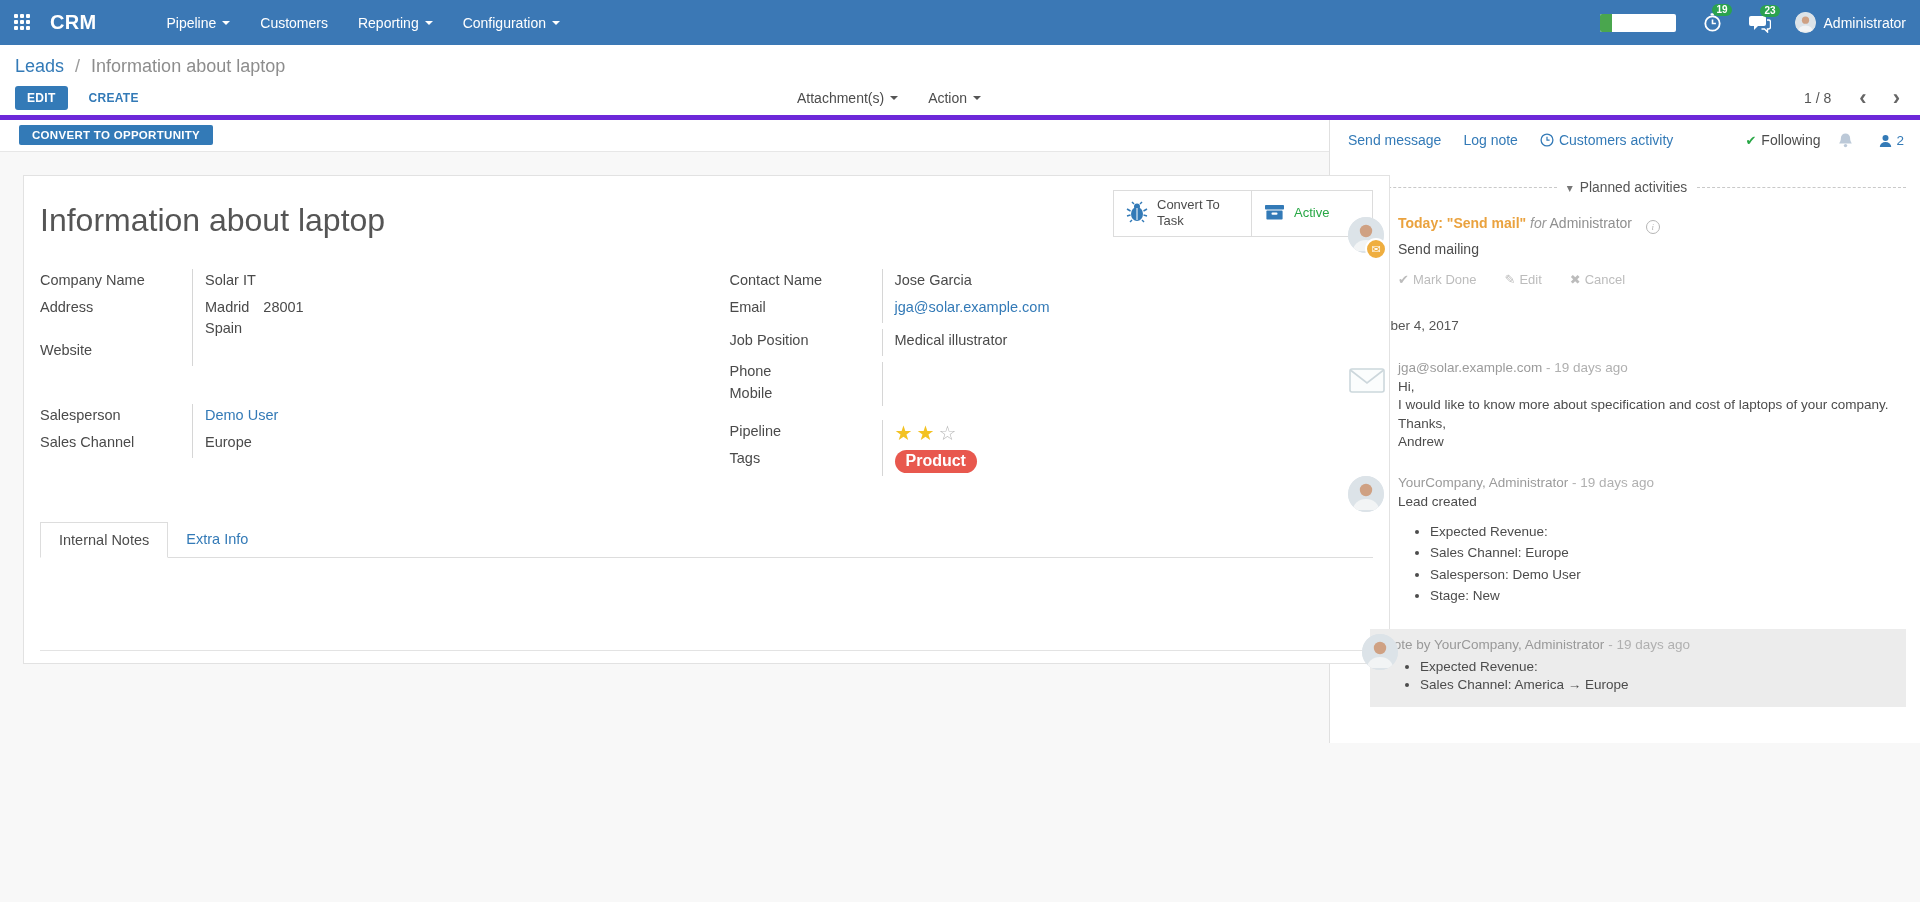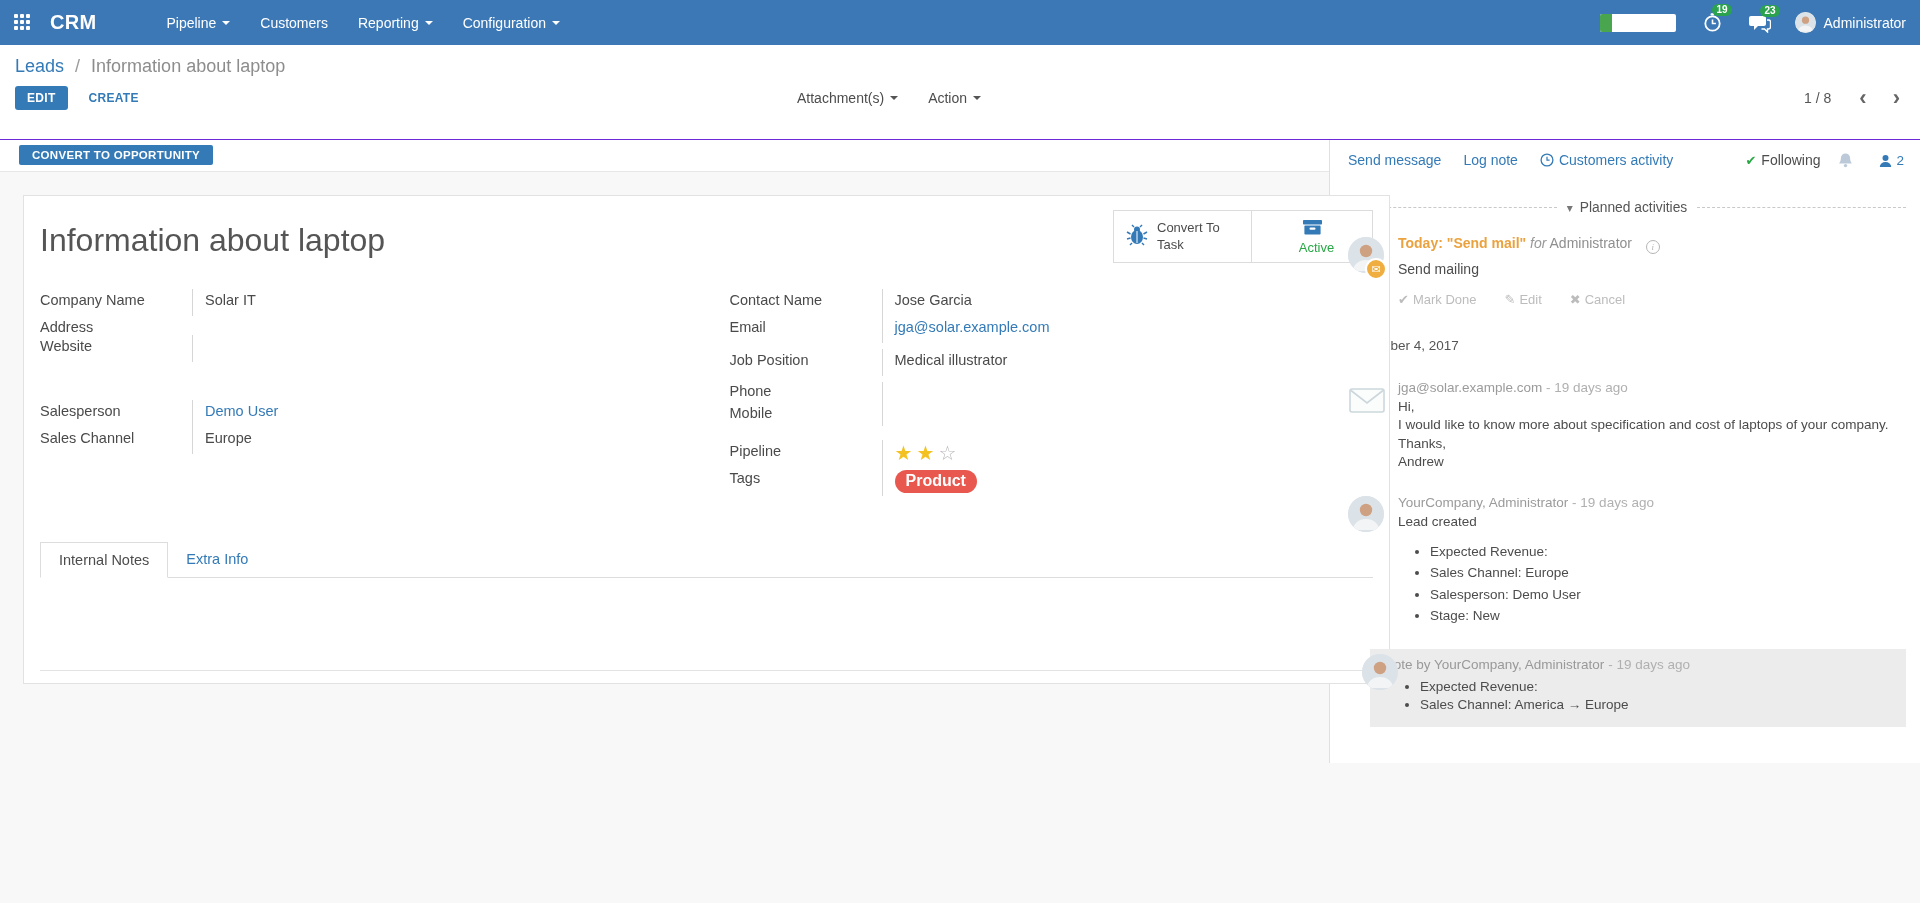--- a/index.html
+++ b/index.html
@@ -20,21 +20,21 @@
   .nav-right { margin-left:auto; display:flex; align-items:center; }
   .sys-bar { width:76px; height:18px; background:#fff; border-radius:2px; overflow:hidden; display:flex; cursor:pointer; }
   .sys-bar .seg { width:12px; background:#4aa64e; }
   .sys-icon { position:relative; margin-left:26px; cursor:pointer; display:flex; align-items:center; }
   .badge { position:absolute; top:-8px; right:-9px; background:#2ba24e; color:#fff; font-size:10px;
     font-weight:bold; line-height:12px; padding:0 4px; border-radius:7px; }
   .nav-avatar { width:21px; height:21px; border-radius:50%; overflow:hidden; margin-left:24px; cursor:pointer; background:#dce3e8; }
   .nav-user { color:#fff; font-size:14px; margin-left:8px; cursor:pointer; }
 
   
-  .control-panel { height:95px; background:#fff; border-bottom:1px solid #6d28d9; position:relative; padding:11px 15px 0; }
+  .control-panel { height:75px; background:#fff; border-bottom:5px solid #6d28d9; position:relative; padding:11px 15px 0; }
   .breadcrumb { font-size:18px; }
   .bc-parent { color:#337ab7; cursor:pointer; }
   .bc-sep { color:#9a9a9a; margin:0 6px; }
   .bc-current { color:#8d8d8d; }
   .cp-row { display:flex; align-items:center; margin-top:9px; position:relative; }
   .btn-edit { background:#337ab7; color:#fff; border:none; border-radius:3px; font-size:12px;
     font-weight:bold; padding:5px 12px; letter-spacing:.3px; cursor:pointer; font-family:inherit; }
   .btn-create { background:none; border:none; color:#337ab7; font-size:12px; font-weight:bold;
     margin-left:21px; letter-spacing:.3px; cursor:pointer; font-family:inherit; }
   .cp-dropdowns { position:absolute; left:782px; display:flex; }
@@ -55,21 +55,21 @@
     font-weight:bold; padding:4px 13px; letter-spacing:.3px; cursor:pointer; font-family:inherit; }
 
   
   .sheet-wrap { padding:23px 0 0 23px; }
   .sheet { width:1367px; background:#fff; border:1px solid #e2e2e2; min-height:478px;
     padding:14px 16px 12px; position:relative; }
   .sheet-title { font-size:32px; font-weight:normal; color:#555; margin:12px 0 30px; }
   .stat-buttons { position:absolute; top:14px; right:16px; display:flex;padding-left:17px; }
   .stat-btn { display:flex; align-items:center; background:#fff; border:1px solid #dcdcdc;
     padding:6px 12px; min-width:122px; min-height:45px; cursor:pointer; font-family:inherit; }
-  .stat-btn + .stat-btn { margin-left:-1px;flex-direction:column; }
+  .stat-btn + .stat-btn { margin-left:-1px; }
   .stat-btn .lbl { font-size:13px; color:#4c4c4c; text-align:left; margin-left:9px; line-height:1.25; width:82px; }
   .stat-btn .lbl.green { color:#28a745; width:auto; }
 
   .fields-grid { display:grid; grid-template-columns:1fr 1fr; column-gap:46px; }
   .frow { display:flex; align-items:flex-start; }
   .flabel { width:152px; flex:none; font-size:14.5px; color:#4a4a4a; padding-top:3px; }
   .fval { flex:1; border-left:1px solid #d6d6d6; padding:3px 0 3px 12px; font-size:14.5px;
     color:#4a4a4a; min-height:27px; }
   .frow.compact .fval { min-height:22px; padding-top:1px; padding-bottom:1px; }
   .frow.compact .flabel { padding-top:1px; }
@@ -283,20 +283,24 @@
         <div class="fields-grid">
 
           <div>
             <div class="fgroup">
               <div class="frow">
                 <span class="flabel">Company Name</span>
                 <div class="fval">Solar IT</div>
               </div>
               <div class="frow">
                 <span class="flabel">Address</span>
+                <div class="fval">
+                  <div class="addr-line"><span>Madrid</span><span class="zip">28001</span></div>
+                  <div class="addr-line">Spain</div>
+                </div>
               </div>
               <div class="frow">
                 <span class="flabel">Website</span>
                 <div class="fval"></div>
               </div>
             </div>
             <div class="fgroup g2-left">
               <div class="frow">
                 <span class="flabel">Salesperson</span>
                 <div class="fval"><a class="link">Demo User</a></div>

